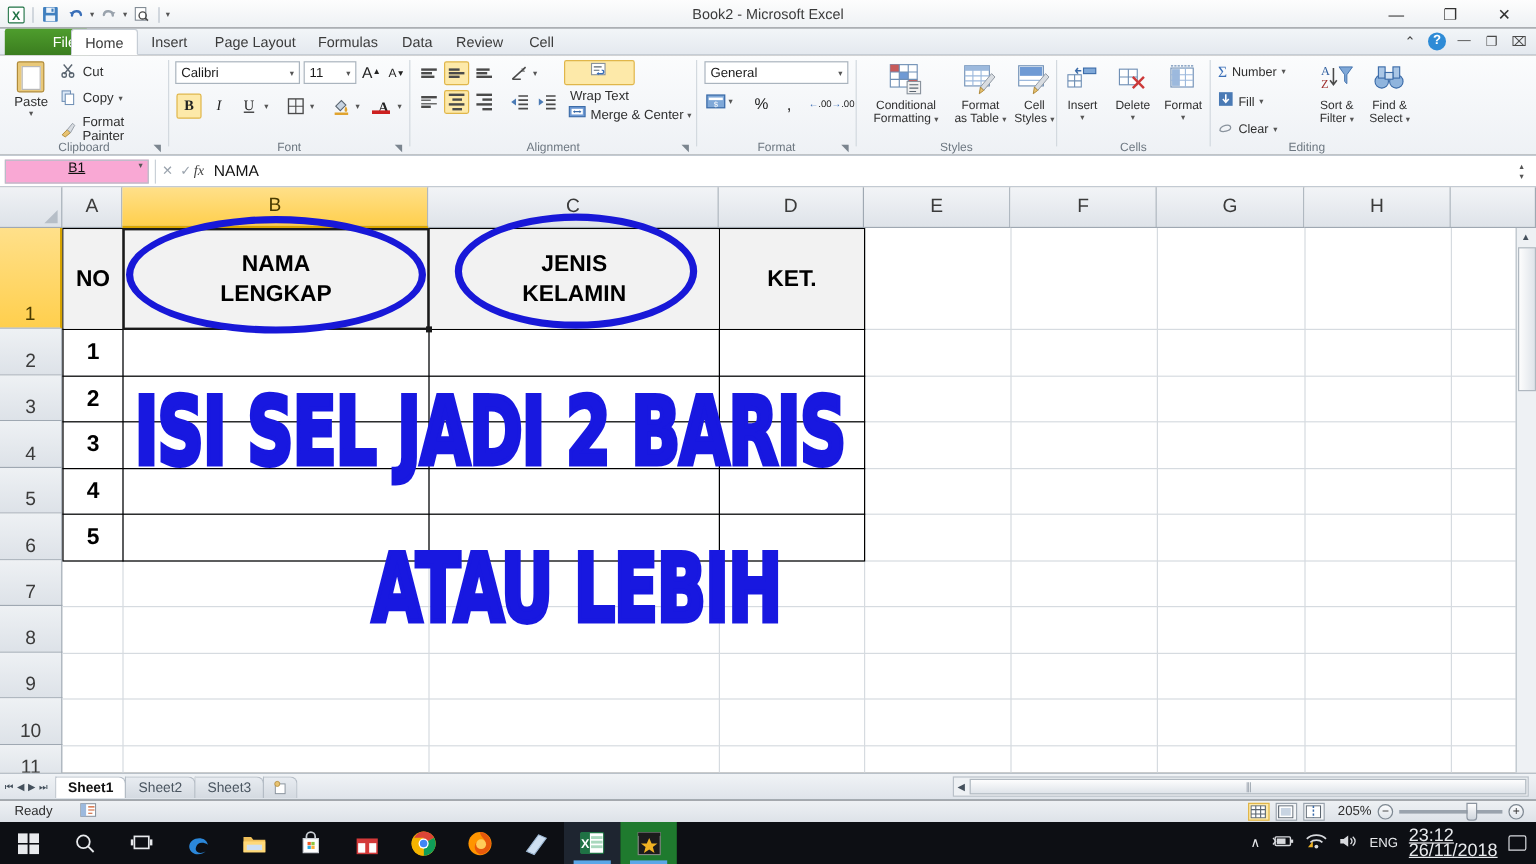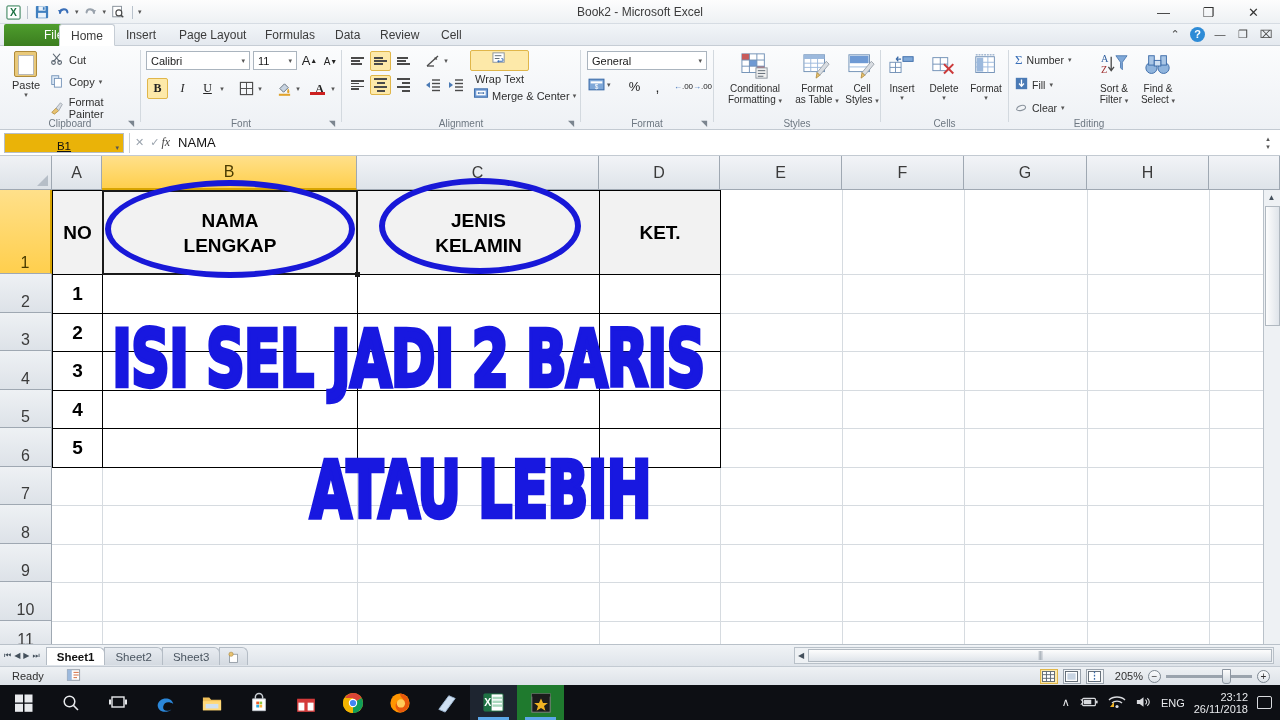--- a/index.html
+++ b/index.html
@@ -107,22 +107,22 @@
   .bigbtn .bt { font-size: 10px; line-height: 11px; color: #2f2f2f; }
   .editrow { position: absolute; display: flex; align-items: center; gap: 4px; }
 
   
   .fbar {
     position: absolute; top: 130px; left: 0; width: 1280px; height: 26px;
     background: #fff; border-bottom: 1px solid #c3cad2;
     display: flex; align-items: center;
   }
   .namebox {
-    width: 120px; height: 20px; margin-left: 4px; background: #eab308;
-    border: 1px solid #b6bec7; display: flex; align-items: flex-end;
+    width: 120px; height: 20px; margin-left: 4px; background: #f9a8d4;
+    border: 1px solid #b6bec7; display: flex; align-items: flex-start;
     justify-content: center; font-size: 11.5px; color: #111; position: relative; text-decoration: underline;
   }
   .namebox .cc { position: absolute; right: 4px; font-size: 7px; color: #555; }
   .fbsep { width: 1px; height: 20px; background: #c9d0d7; margin: 0 5px; }
   .fx { font-size: 12px; font-style: italic; color: #444; font-family: "Liberation Serif", serif; margin: 0 6px 0 2px; }
   .fx-input { flex: 1; font-size: 13px; color: #111; padding-left: 2px; }
   .fbar-caret { width: 16px; display: flex; flex-direction: column; align-items: center; gap: 1px; margin-right: 4px; font-size: 7px; color: #555; }
 
   
   .gridwrap { position: absolute; top: 156px; left: 0; width: 1280px; height: 488px; background: #fff; overflow: hidden; }
@@ -206,21 +206,21 @@
   
   .taskbar {
     position: absolute; top: 685px; left: 0; width: 1280px; height: 35px;
     background: #0d0f14; display: flex; align-items: center;
   }
   .tb-item { width: 47px; height: 35px; display: flex; align-items: center; justify-content: center; position: relative; }
   .tb-item.run { background: #1e2530; }
   .tb-item.active { background: #2a3340; }
   .tb-item.run::after { content:""; position: absolute; bottom: 0; left: 8px; right: 8px; height: 3px; background: #5ba7e8; }
   .tray { position: absolute; right: 0; top: 0; height: 35px; display: flex; align-items: center; gap: 9px; padding-right: 8px; color: #e8eaed; font-size: 11px; }
-  .clock { text-align: right; line-height: 12px; font-size: 11px; }
+  .clock { text-align: left; line-height: 12px; font-size: 15px; text-decoration: underline; }
   .notifbox { width: 15px; height: 13px; border: 1.5px solid #d8dade; border-radius: 2px 2px 2px 0; }
 </style>
 </head>
 <body>
 
 <div id="app">
 
   <div class="titlebar">
     <div class="qat">
       <span class="icon-btn">

